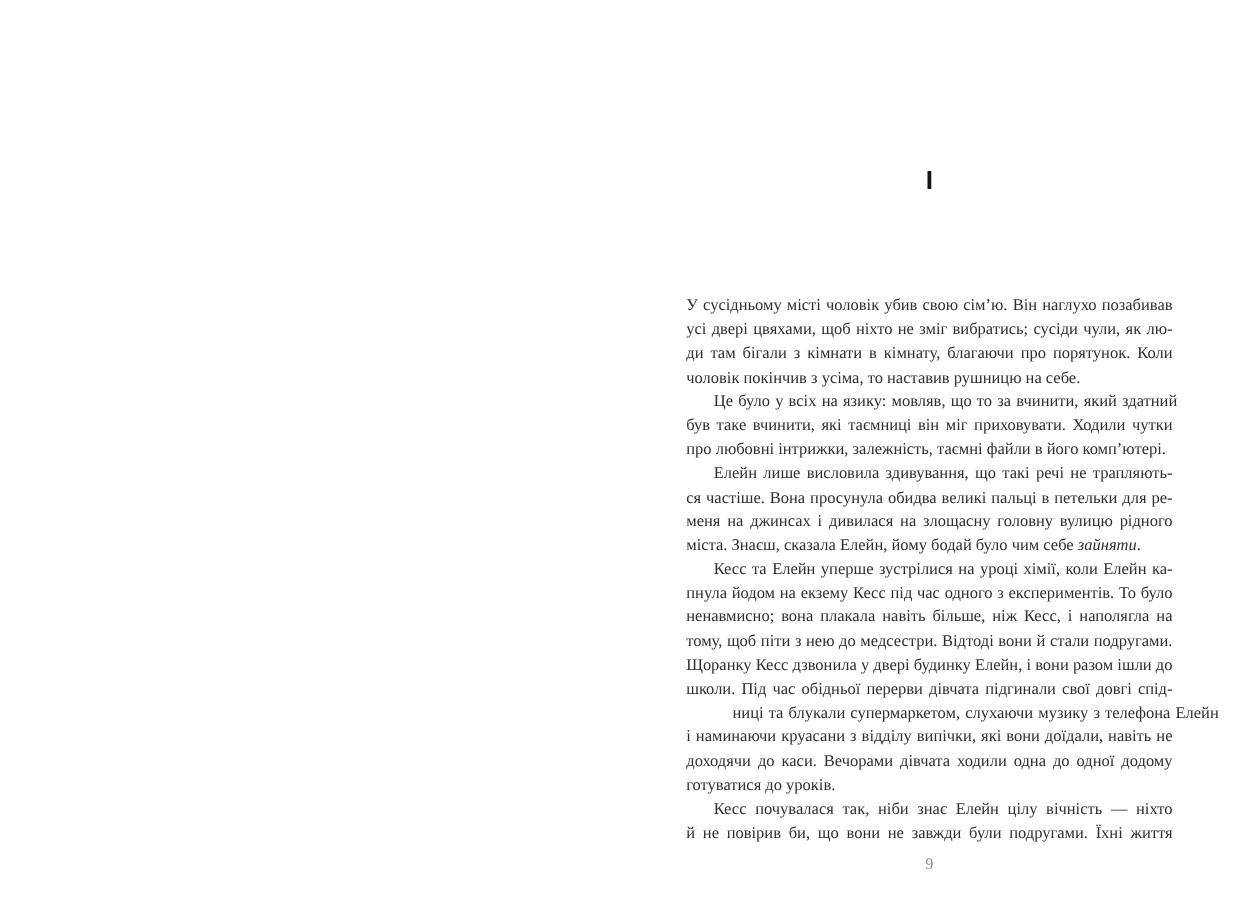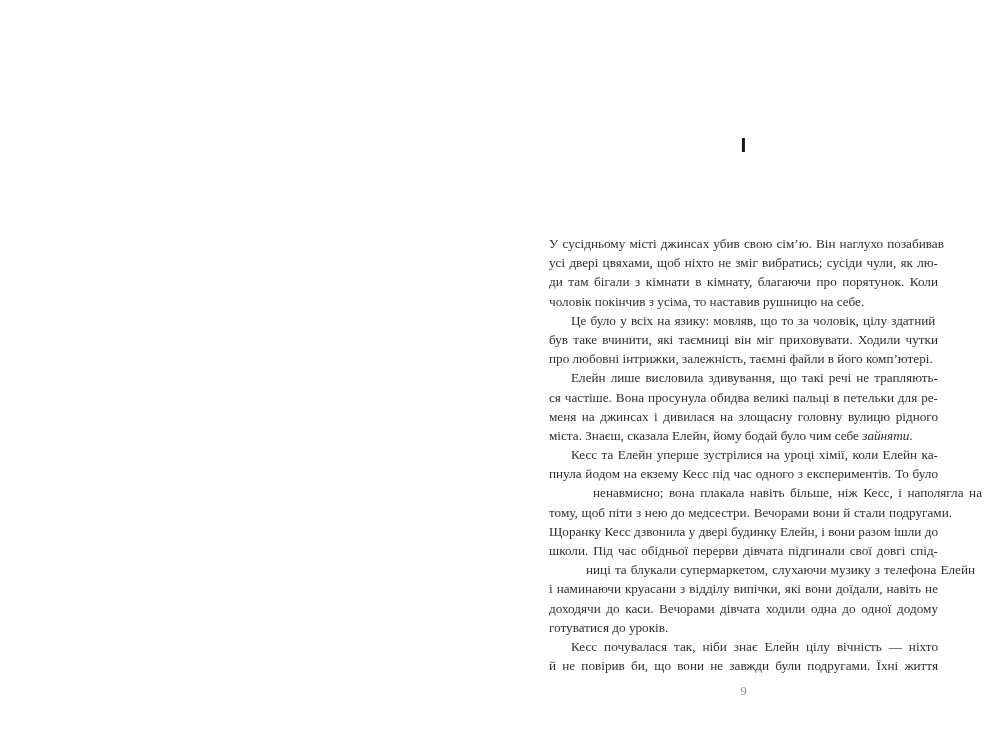--- a/index.html
+++ b/index.html
@@ -72,41 +72,41 @@
 </style>
 </head>
 <body>
 
 <div class="page-spread">
   <div class="left-page"></div>
   <div class="right-page">
     <h1 class="chapter-heading">І</h1>
     <div class="text-column">
         <div class="paragraph">
-          <div class="line fill"><span class="line-inner" style="word-spacing: 0.824653px;"><span>У сусідньому місті джинсах убив свою сім’ю. Він наглухо позабивав</span></span></div>
+          <div class="line fill"><span class="line-inner" style="word-spacing: 0.824653px;"><span>У сусідньому місті чоловік убив свою сім’ю. Він наглухо позабивав</span></span></div>
           <div class="line fill"><span class="line-inner" style="word-spacing: 0.96733px; text-align: center;"><span>усі двері цвяхами, щоб ніхто не зміг вибратись; сусіди чули, як лю-</span></span></div>
           <div class="line fill"><span class="line-inner" style="word-spacing: 2.29531px;"><span>ди там бігали з кімнати в кімнату, благаючи про порятунок. Коли</span></span></div>
           <div class="line"><span class="line-inner"><span>чоловік покінчив з усіма, то наставив рушницю на себе.</span></span></div>
         </div>
         <div class="paragraph">
-          <div class="line indent fill"><span class="line-inner" style="word-spacing: 0.880208px;"><span>Це було у всіх на язику: мовляв, що то за чоловік, цілу здатний</span></span></div>
+          <div class="line indent fill"><span class="line-inner" style="word-spacing: 0.880208px;"><span>Це було у всіх на язику: мовляв, що то за вчинити, який здатний</span></span></div>
           <div class="line fill"><span class="line-inner" style="word-spacing: 1.9566px;"><span>був таке вчинити, які таємниці він міг приховувати. Ходили чутки</span></span></div>
           <div class="line"><span class="line-inner"><span>про любовні інтрижки, залежність, таємні файли в його комп’ютері.</span></span></div>
         </div>
         <div class="paragraph">
           <div class="line indent fill"><span class="line-inner" style="word-spacing: 1.77148px; margin-top: 24px;"><span>Елейн лише висловила здивування, що такі речі не трапляють-</span></span></div>
           <div class="line fill"><span class="line-inner" style="word-spacing: 0.634375px;"><span>ся частіше. Вона просунула обидва великі пальці в петельки для ре-</span></span></div>
           <div class="line fill"><span class="line-inner" style="word-spacing: 2.18229px;"><span>меня на джинсах і дивилася на злощасну головну вулицю рідного</span></span></div>
           <div class="line"><span class="line-inner"><span>міста. Знаєш, сказала Елейн, йому бодай було чим себе </span><em>зайняти</em><span>.</span></span></div>
         </div>
         <div class="paragraph">
           <div class="line indent fill"><span class="line-inner" style="word-spacing: 1.075px;"><span>Кесс та Елейн уперше зустрілися на уроці хімії, коли Елейн ка-</span></span></div>
           <div class="line fill"><span class="line-inner" style="word-spacing: 0.49858px;"><span>пнула йодом на екзему Кесс під час одного з експериментів. То було</span></span></div>
-          <div class="line fill"><span class="line-inner" style="word-spacing: 2.26736px; margin-left: 44px;"><span>ненавмисно; вона плакала навіть більше, ніж Кесс, і наполягла на</span></span></div>
-          <div class="line fill"><span class="line-inner" style="word-spacing: 0.396307px;"><span>тому, щоб піти з нею до медсестри. Вечорами вони й стали подругами.</span></span></div>
+          <div class="line fill"><span class="line-inner" style="word-spacing: 2.26736px;"><span>ненавмисно; вона плакала навіть більше, ніж Кесс, і наполягла на</span></span></div>
+          <div class="line fill"><span class="line-inner" style="word-spacing: 0.396307px;"><span>тому, щоб піти з нею до медсестри. Відтоді вони й стали подругами.</span></span></div>
           <div class="line fill"><span class="line-inner" style="word-spacing: 0.0326705px;"><span>Щоранку Кесс дзвонила у двері будинку Елейн, і вони разом ішли до</span></span></div>
           <div class="line fill"><span class="line-inner" style="word-spacing: 1.60938px;"><span>школи. Під час обідньої перерви дівчата підгинали свої довгі спід-</span></span></div>
           <div class="line fill"><span class="line-inner" style="word-spacing: 0.802734px; margin-left: 37px;"><span>ниці та блукали супермаркетом, слухаючи музику з телефона Елейн</span></span></div>
           <div class="line fill"><span class="line-inner" style="word-spacing: 0.720313px;"><span>і наминаючи круасани з відділу випічки, які вони доїдали, навіть не</span></span></div>
           <div class="line fill"><span class="line-inner" style="word-spacing: 2.28819px;"><span>доходячи до каси. Вечорами дівчата ходили одна до одної додому</span></span></div>
           <div class="line"><span class="line-inner"><span>готуватися до уроків.</span></span></div>
         </div>
         <div class="paragraph">
           <div class="line indent fill"><span class="line-inner" style="word-spacing: 3.63889px; margin-top: 39px;"><span>Кесс почувалася так, ніби знає Елейн цілу вічність — ніхто</span></span></div>
           <div class="line fill"><span class="line-inner" style="word-spacing: 2.89773px;"><span>й не повірив би, що вони не завжди були подругами. Їхні життя</span></span></div>

